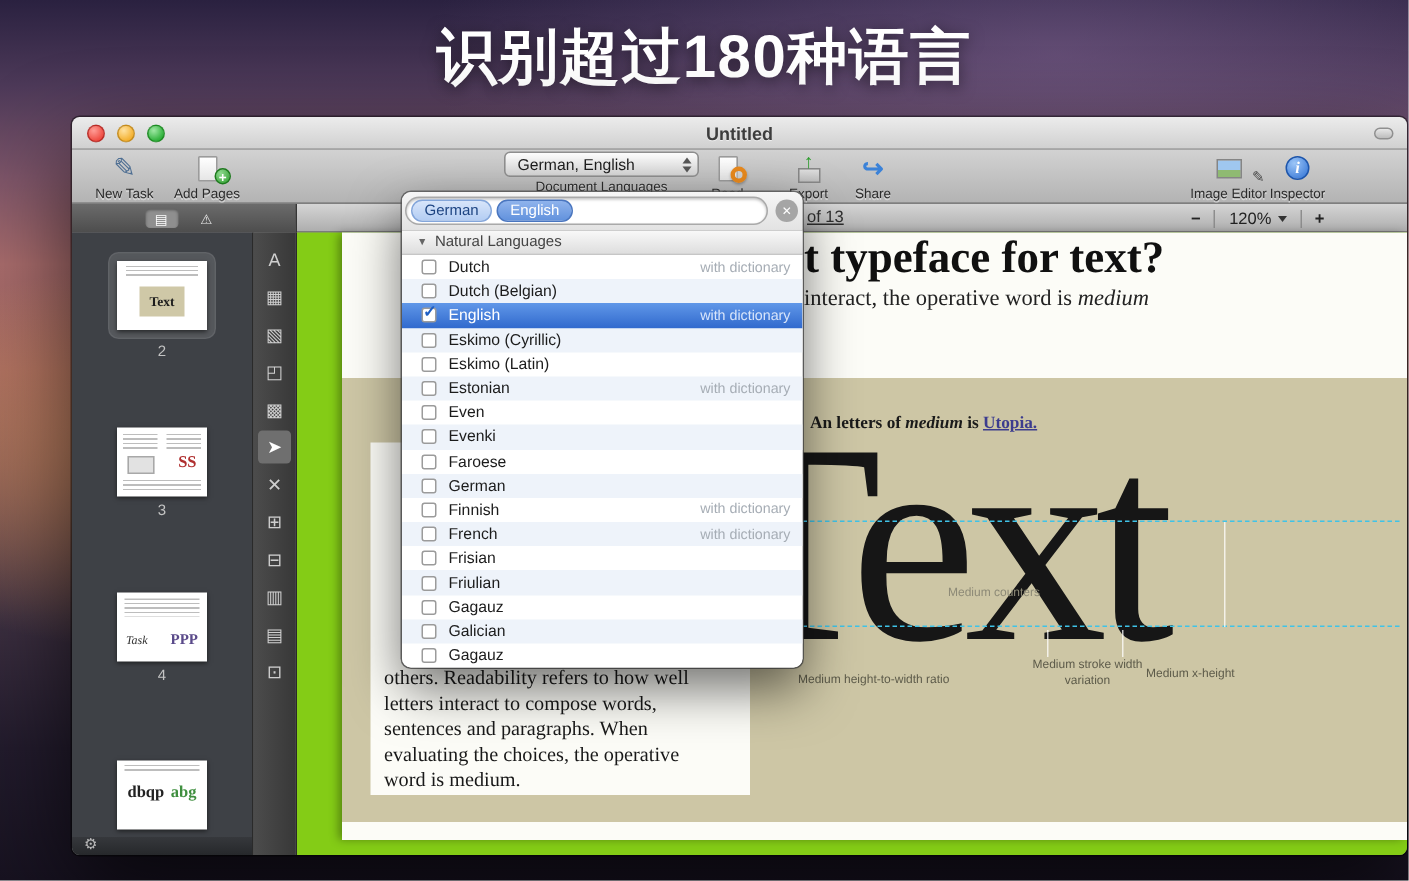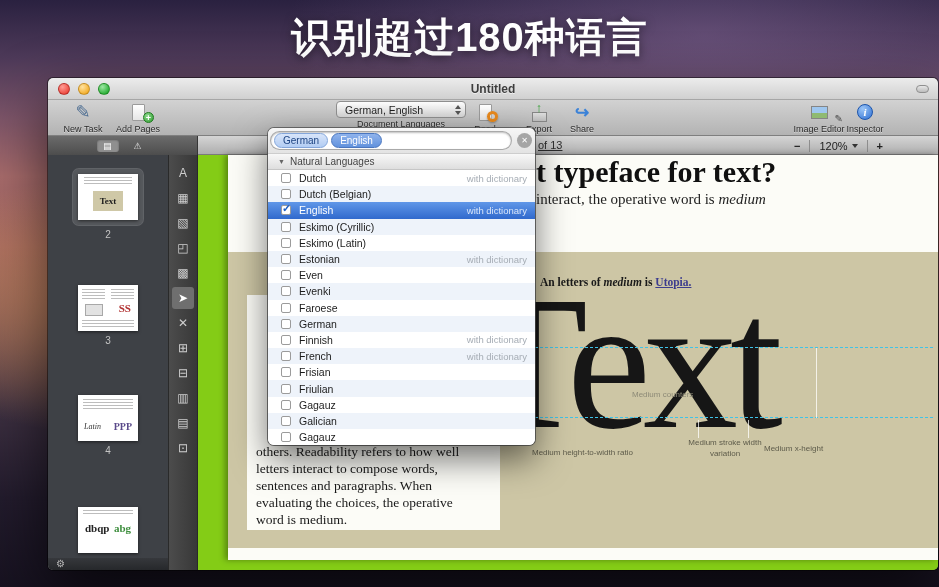--- a/index.html
+++ b/index.html
@@ -271,21 +271,21 @@
           <i class="mini-lines" style="right:4px;width:23px;top:4px;height:12px"></i>
           <span class="t2-img"></span>
           <span class="t2-ss">SS</span>
           <i class="mini-lines" style="left:4px;right:4px;bottom:3px;height:8px"></i>
         </span>
         <div class="thumb-num">3</div>
       </div>
       <div class="thumb-slot" style="top:240px">
         <span class="thumb">
           <i class="mini-lines" style="left:5px;right:5px;top:4px;height:12px"></i>
-          <span class="t3-left">Latin</span>
+          <span class="t3-left">Task</span>
           <span class="t3-right">PPP</span>
         </span>
         <div class="thumb-num">4</div>
       </div>
       <div class="thumb-slot" style="top:352px">
         <span class="thumb">
           <i class="mini-lines" style="left:5px;right:5px;top:3px;height:6px"></i>
           <span class="t4-left">dbqp</span>
           <span class="t4-right">abg</span>
         </span>

